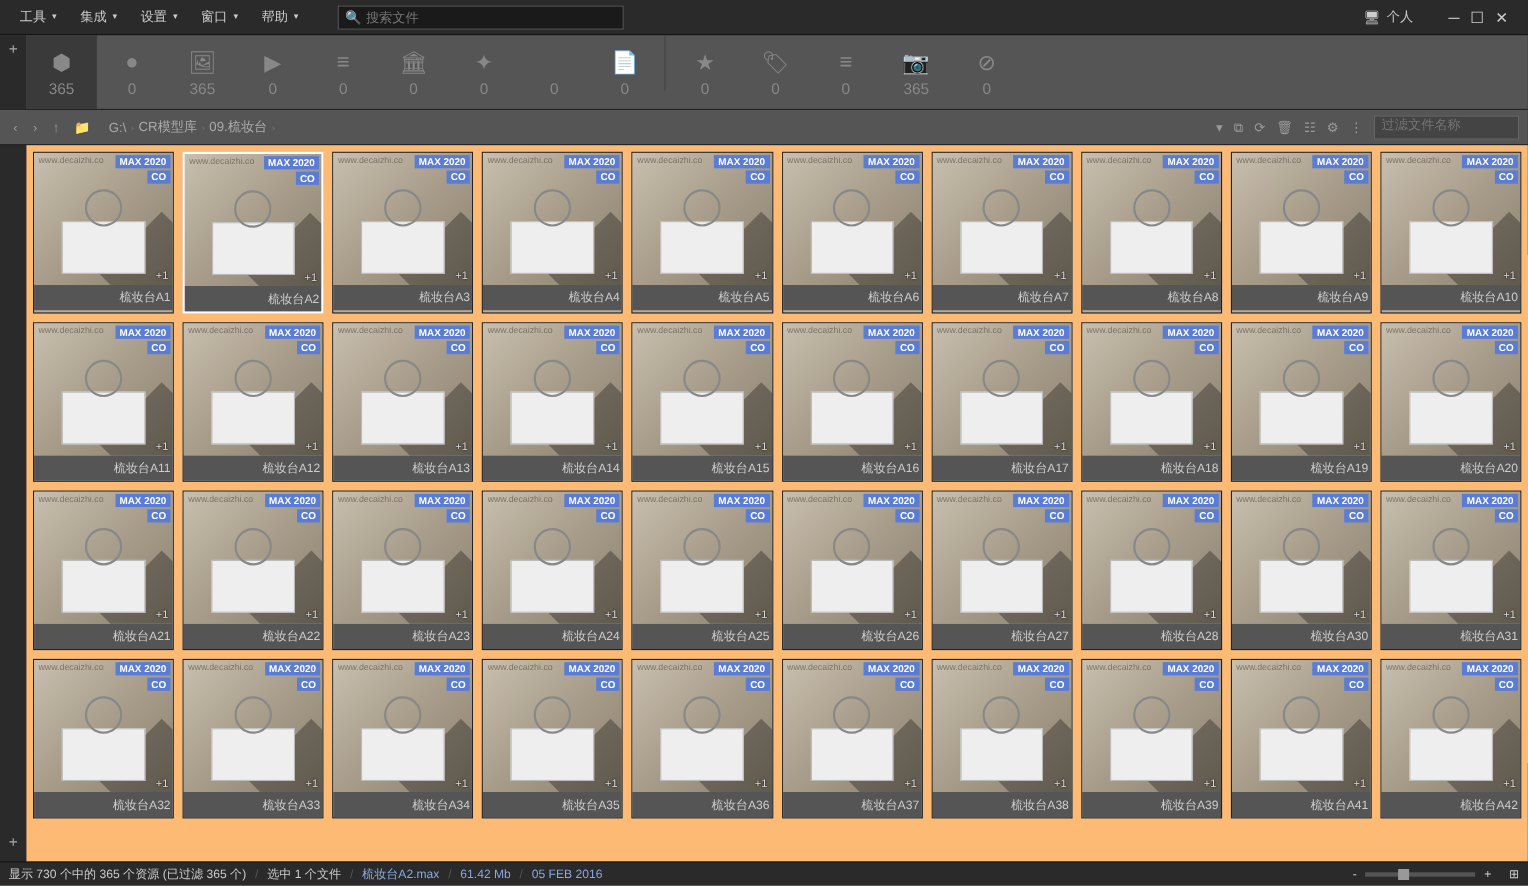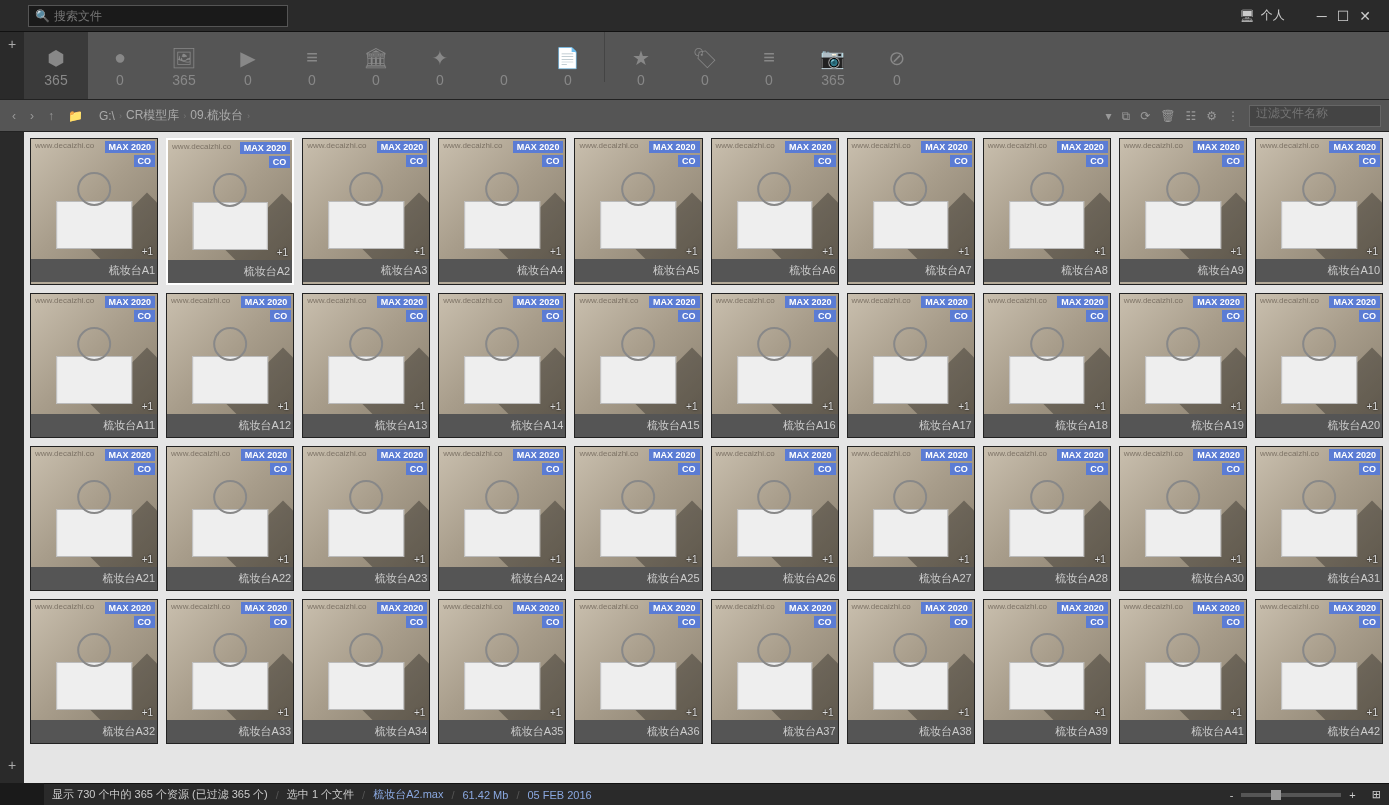--- a/index.html
+++ b/index.html
@@ -33,51 +33,73 @@
 .breadcrumb .bc-sep { color: #777; font-size: 9px; }
 .breadcrumb-row .spacer { flex: 1; }
 .breadcrumb-row .right-icons { display: flex; gap: 10px; align-items: center; color: #999; }
 .filter-box { background: #444; border: 1px solid #666; height: 22px; width: 132px; padding: 0 6px; }
 .filter-box input { background: transparent; border: none; color: #999; outline: none; width: 100%; font-size: 12px; }
 
 
 .main-wrap { display: flex; height: calc(805px - 32px - 68px - 32px - 22px); }
 .left-sidebar { width: 24px; background: #2a2a2a; height: 100%; display: flex; flex-direction: column; align-items: center; padding-top: 4px; gap: 8px; }
 .left-sidebar .plus { color: #aaa; font-size: 14px; cursor: pointer; }
-.grid-area { flex: 1; overflow: auto; padding: 6px; background: #e5e5e5; }
+.grid-area { flex: 1; overflow: auto; padding: 6px; background: #fdba74; }
 .grid-area::-webkit-scrollbar { width: 10px; }
 .grid-area::-webkit-scrollbar-track { background: #333; }
 .grid-area::-webkit-scrollbar-thumb { background: #666; }
 .thumb-grid { display: grid; grid-template-columns: repeat(10, 1fr); gap: 8px; }
 
 .thumb { background: #b5ab9a; position: relative; border: 1px solid #222; cursor: pointer; }
 .thumb.selected { border: 2px solid #fff; }
 .thumb-img { height: 120px; background: linear-gradient(135deg, #c9bfae 0%, #a89d8b 50%, #8b8170 100%); position: relative; overflow: hidden; }
 .thumb-img::before { content: ""; position: absolute; right: -30px; bottom: -30px; width: 80px; height: 80px; background: rgba(0,0,0,0.3); transform: rotate(45deg); }
 .thumb-img::after { content: "www.decaizhi.co"; position: absolute; top: 2px; left: 4px; font-size: 8px; color: rgba(80,70,60,0.6); }
 .vanity { position: absolute; bottom: 10px; left: 50%; transform: translateX(-50%); width: 60%; height: 40%; background: #eee; border: 1px solid #bbb; }
 .vanity::before { content: ""; position: absolute; top: -30px; left: 50%; transform: translateX(-50%); width: 30px; height: 30px; border: 2px solid #888; border-radius: 50%; }
 .plus1 { position: absolute; right: 4px; bottom: 2px; font-size: 10px; color: #ddd; text-shadow: 0 0 2px #000; }
 .badges { position: absolute; top: 2px; right: 2px; display: flex; flex-direction: column; align-items: flex-end; gap: 2px; }
 .badge { background: #5b7cd4; color: #fff; font-size: 9px; font-weight: bold; padding: 1px 4px; }
 .thumb-label { background: #555; color: #ccc; text-align: right; padding: 4px 2px; font-size: 11px; white-space: nowrap; overflow: hidden; }
 
 
-.statusbar { height: 22px; background: #2a2a2a; display: flex; align-items: center; padding: 0 8px; gap: 8px; font-size: 11px; border-top: 1px solid #111; margin-left: 44px; }
+.statusbar { height: 22px; background: #2a2a2a; display: flex; align-items: center; padding: 0 8px; gap: 8px; font-size: 11px; border-top: 1px solid #111; }
 .statusbar .sep { color: #555; }
 .statusbar .sel-file { color: #8aa8e0; }
 .statusbar .spacer { flex: 1; }
 .zoom-slider { width: 100px; height: 4px; background: #555; position: relative; }
 .zoom-slider::after { content: ""; position: absolute; left: 30%; top: -3px; width: 10px; height: 10px; background: #999; }
 .thin-bar { width: 6px; background: #222; }
 </style>
 </head>
 <body>
 
 <div class="menubar">
+  <div id="menu-items" style="display: flex;">
+      <div class="menu-item">
+        <span>工具</span>
+        <span class="triangle">▼</span>
+      </div>
+      <div class="menu-item">
+        <span>集成</span>
+        <span class="triangle">▼</span>
+      </div>
+      <div class="menu-item">
+        <span>设置</span>
+        <span class="triangle">▼</span>
+      </div>
+      <div class="menu-item">
+        <span>窗口</span>
+        <span class="triangle">▼</span>
+      </div>
+      <div class="menu-item">
+        <span>帮助</span>
+        <span class="triangle">▼</span>
+      </div>
+    </div>
   <div class="search-box">
     <span style="color:#888;margin-right:4px;">🔍</span>
     <input placeholder="搜索文件" style="">
   </div>
   <div class="spacer"></div>
   <div class="right-item">
     <span>🖥</span>
     <span>个人</span>
   </div>
   <div class="win-controls">

